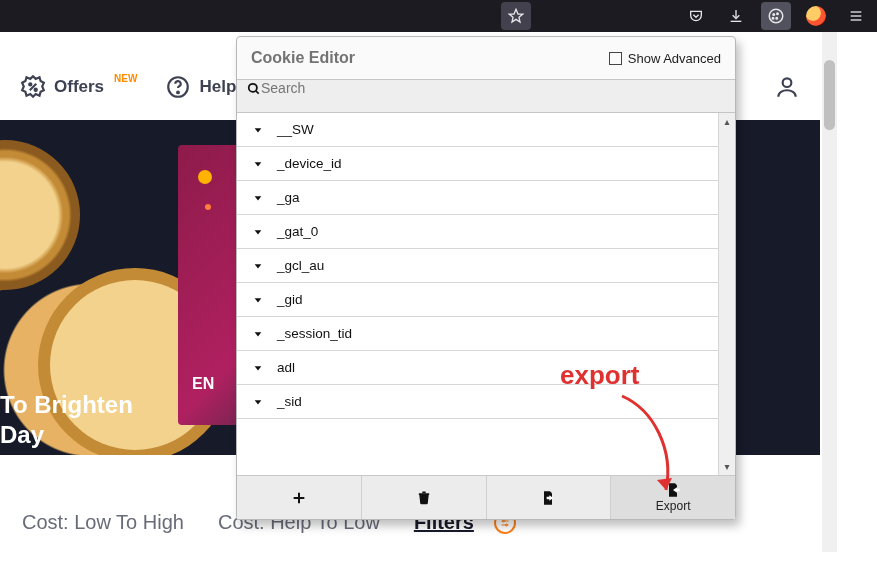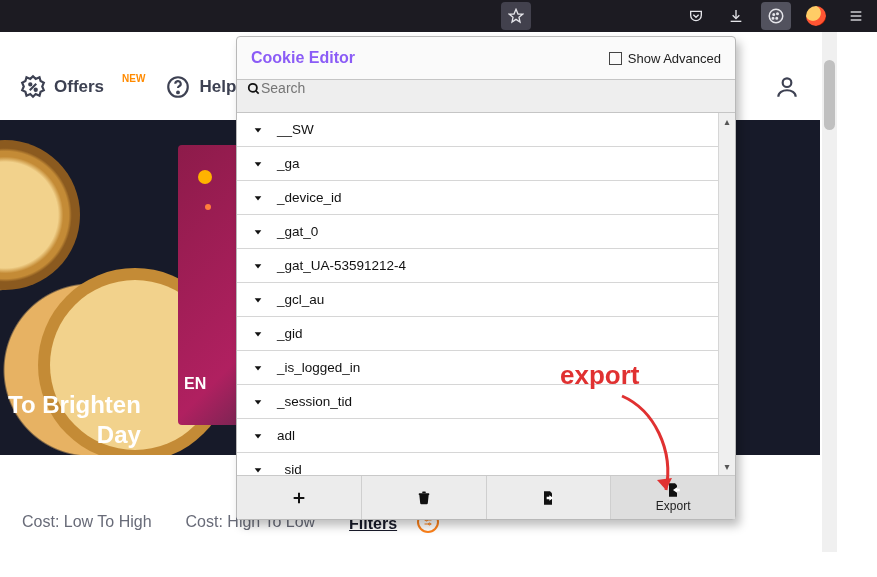--- a/index.html
+++ b/index.html
@@ -20,64 +20,64 @@
 
   
   .page { position: absolute; top: 32px; left: 0; width: 820px; bottom: 0; }
   .page-scroll { position: absolute; top: 32px; right: 40px; width: 15px; height: 520px; background: #f0f0f0;}
   .page-scroll .thumb { position: absolute; top: 28px; left:2px; right:2px; height: 70px; background:#c0c0c0; border-radius: 6px;}
 
   .topnav {
     height: 88px; background:#fff; display:flex; align-items:center; padding: 0 20px; gap: 30px;
   }
   .nav-item { display:flex; align-items:center; gap:8px; color:#3d4152; font-weight:700; font-size:17px;margin-top:21px;}
-  .nav-item .sup { color:#ff8a00; font-size:10px; font-weight:700; position:relative; top:-8px; left:10px;}
+  .nav-item .sup { color:#ff8a00; font-size:10px; font-weight:700; position:relative; top:-8px; left:2px;}
   .nav-icon { width:26px; height:26px; }
   .sign-icon { color:#3d4152; }
 
   .hero {
     height: 335px; background:#171a29; position:relative; overflow:hidden; display:flex; align-items:center;
   }
   .hero .pizza {
     position:absolute; left:-20px; top:0; width:180px; height:340px;
     background: radial-gradient(circle at 8px 100px, #e7b263 0 70px, transparent 72px),
                 radial-gradient(circle at 110px 250px, #e7b263 0 85px, transparent 87px),
                 linear-gradient(#171a29,#171a29);
   }
   .hero .pizza::after{
     content:""; position:absolute; left:-50px; top:20px; width:150px; height:150px; border-radius:50%;
     background: radial-gradient(circle, #f2d28c 0 50%, #c48b36 55% 60%, #8b5a1f 63% 100%);
     box-shadow: 130px 150px 0 10px #f2d28c, 130px 150px 0 22px #c48b36;
   }
-  .hero .herotext { position:absolute; left:8px; top:330px; color:#fff; font-size:24px; font-weight:800; line-height:1.25; transform: translateY(-60px); text-align: right;}
+  .hero .herotext { position:absolute; left:0; top:330px; color:#fff; font-size:24px; font-weight:800; line-height:1.25; transform: translateY(-60px);}
   .hero .promo {
     position:absolute; left:178px; top:25px; width:110px; height:280px;
     background: linear-gradient(135deg, #8d1b4a 0%, #b02060 70%, #56284a 100%); border-radius:4px;
   }
   .hero .promo::before{ content:""; position:absolute; left:20px; top:25px; width:14px;height:14px;border-radius:50%; background:#ffb300; box-shadow: 3px 30px 0 -4px #ff7d3c;}
-  .hero .promo span { position:absolute; left:6px; bottom:32px; color:#fff; font-weight:800; font-size:16px; }
+  .hero .promo span { position:absolute; left:14px; bottom:32px; color:#fff; font-weight:800; font-size:16px; }
 
   .filters {
     position:absolute; left:0; right:0; top:455px; height:70px; background:#fff;
-    display:flex; align-items:center; gap:34px; padding-left:22px; color:#686b78; font-size:16px;
+    display:flex; align-items:center; gap:34px; padding-left:22px; color:#686b78; font-size:20px;
   }
   .filters .f-active { color:#171a29; font-weight:700; display:flex; align-items:flex-end; gap:20px;text-decoration:underline;}
   .filters .f-pill { width:22px;height:22px;border:2px solid #fc8019;border-radius:50%; display:inline-flex; align-items:center; justify-content:center;}
   .filters .f-pill svg{ stroke:#fc8019; }
 
   
   .popup {
     position:absolute; left:236px; top:36px; width:500px; height:484px;
     background:#fafafa; border:1px solid #b8b8b8; border-radius:4px; box-shadow: 4px 6px 10px rgba(0,0,0,.25);
     display:flex; flex-direction:column;
   }
   .popup-head {
     height:42px; display:flex; align-items:center; justify-content:space-between; padding:0 14px;
   }
-  .popup-title { font-weight:700; font-size:16px; color:#8b5cf6;}
+  .popup-title { font-weight:700; font-size:16px; color:#737373;}
   .adv { display:flex; align-items:center; gap:6px; font-size:13px; color:#222;margin-left:25px;}
   .adv .chk { width:13px;height:13px;border:1.5px solid #444;}
   .searchbar {
     height:34px; border-top:1px solid #c5c5c5; border-bottom:1px solid #c5c5c5;
     background:#eee; display:flex; align-items:flex-end; padding:16px 10px; 
   }
   .searchbar input { flex:1; border:none; outline:none; background:transparent; font-size:14px; color:#555;}
   .list { flex:1; overflow:hidden; position:relative; background:#fff;}
   .list .row {
     height:34px; border-bottom:1px solid #d6d6d6; display:flex; align-items:center;
@@ -180,21 +180,21 @@
       <div>To Brighten</div>
       <div>Day</div>
     </div>
     <div class="promo">
       <span>EN</span>
     </div>
   </div>
 
   <div class="filters">
     <span>Cost: Low To High</span>
-    <span>Cost: High To Low</span>
+    <span>Cost: Help To Low</span>
     <span class="f-active">
       <span>Filters</span>
       <span class="f-pill">
         <svg width="12" height="12" viewBox="0 0 24 24" fill="none" stroke-width="2">
             <line x1="5" y1="8" x2="19" y2="8"></line>
             <line x1="5" y1="16" x2="19" y2="16"></line>
             <circle cx="9" cy="8" r="2"></circle>
             <circle cx="15" cy="16" r="2"></circle>
           </svg>
       </span>
@@ -226,57 +226,45 @@
         <div class="row">
     <svg class="chevron" width="10" height="10" viewBox="0 0 24 24" fill="#111">
             <polygon points="4 8 20 8 12 18"></polygon>
           </svg>
     <span>__SW</span>
         </div>
         <div class="row">
     <svg class="chevron" width="10" height="10" viewBox="0 0 24 24" fill="#111">
             <polygon points="4 8 20 8 12 18"></polygon>
           </svg>
+    <span>_device_id</span>
+        </div>
+        <div class="row">
+    <svg class="chevron" width="10" height="10" viewBox="0 0 24 24" fill="#111">
+            <polygon points="4 8 20 8 12 18"></polygon>
+          </svg>
     <span>_ga</span>
         </div>
         <div class="row">
     <svg class="chevron" width="10" height="10" viewBox="0 0 24 24" fill="#111">
             <polygon points="4 8 20 8 12 18"></polygon>
           </svg>
-    <span>_device_id</span>
-        </div>
-        <div class="row">
-    <svg class="chevron" width="10" height="10" viewBox="0 0 24 24" fill="#111">
-            <polygon points="4 8 20 8 12 18"></polygon>
-          </svg>
     <span>_gat_0</span>
         </div>
         <div class="row">
     <svg class="chevron" width="10" height="10" viewBox="0 0 24 24" fill="#111">
             <polygon points="4 8 20 8 12 18"></polygon>
           </svg>
-    <span>_gat_UA-53591212-4</span>
-        </div>
-        <div class="row">
-    <svg class="chevron" width="10" height="10" viewBox="0 0 24 24" fill="#111">
-            <polygon points="4 8 20 8 12 18"></polygon>
-          </svg>
     <span>_gcl_au</span>
         </div>
         <div class="row">
     <svg class="chevron" width="10" height="10" viewBox="0 0 24 24" fill="#111">
             <polygon points="4 8 20 8 12 18"></polygon>
           </svg>
     <span>_gid</span>
-        </div>
-        <div class="row">
-    <svg class="chevron" width="10" height="10" viewBox="0 0 24 24" fill="#111">
-            <polygon points="4 8 20 8 12 18"></polygon>
-          </svg>
-    <span>_is_logged_in</span>
         </div>
         <div class="row">
     <svg class="chevron" width="10" height="10" viewBox="0 0 24 24" fill="#111">
             <polygon points="4 8 20 8 12 18"></polygon>
           </svg>
     <span>_session_tid</span>
         </div>
         <div class="row">
     <svg class="chevron" width="10" height="10" viewBox="0 0 24 24" fill="#111">
             <polygon points="4 8 20 8 12 18"></polygon>

